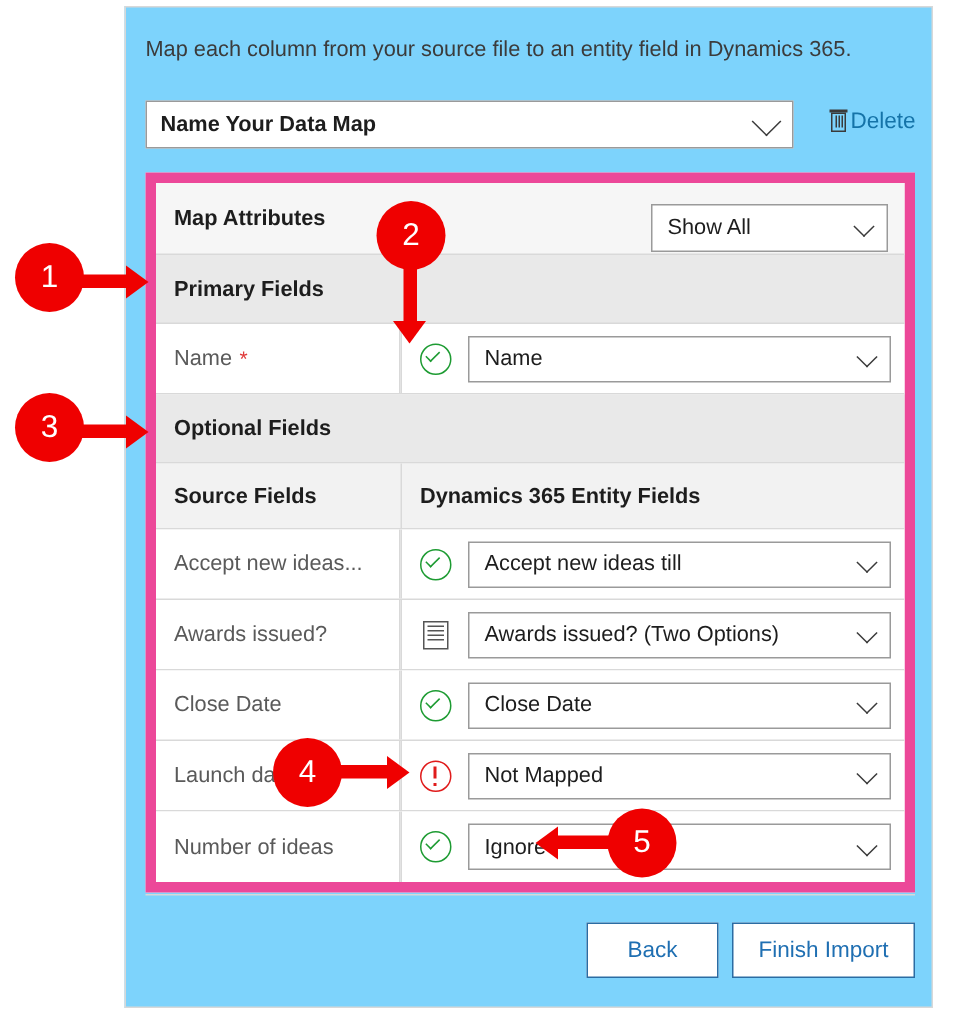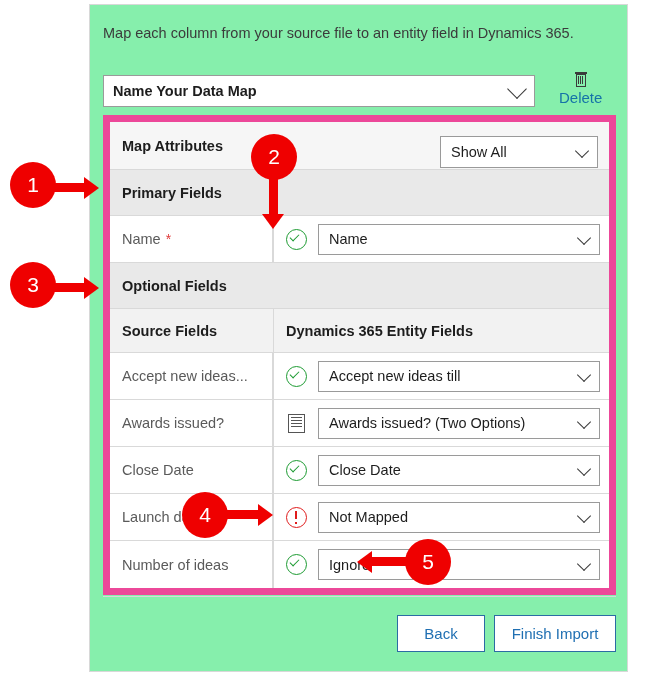--- a/index.html
+++ b/index.html
@@ -8,24 +8,24 @@
     background:#ffffff;
     font-family:"Liberation Sans","DejaVu Sans",sans-serif;
     position:relative;
     overflow:hidden;
     -webkit-font-smoothing:antialiased;
   }
 
   
   #panel{
     position:absolute;
-    left:89px; top:4px;
+    left:83px; top:4px;
     width:539px; height:668px;
     border:1px solid #d8d8d8;
-    background:#86efac;
+    background:#7dd3fc;
     box-sizing:border-box;
   }
 
   #intro{
     position:absolute;
     left:13px; top:20px;
     font-size:14.5px;
     color:#3b3b3b;
     white-space:nowrap;
   }
@@ -44,40 +44,38 @@
     display:flex;
     align-items:center;
   }
   #mapname-select{
     position:absolute; left:0; top:0;
     width:432px; height:32px;
     padding-left:9px;
     font-size:14.5px;
     color:#1d1d1d;
     font-weight:bold;
-    margin-top:8px;
   }
   .chev{
     position:absolute;
     right:10px; top:50%;
     width:11px;height:11px;
     margin-top:-7px;
     border-right:1.6px solid #3a3a3a;
     border-bottom:1.6px solid #3a3a3a;
     transform:rotate(45deg);
   }
   #mapname-select .chev{width:13px;height:13px;margin-top:-9px;}
 
   #delete-link{
     position:absolute;
     left:456px; top:5px;
     display:flex;align-items:center;
     gap:2px;
     cursor:pointer;
-    flex-direction:column;
   }
   #delete-text{
     font-size:15px;
     color:#1573a8;
   }
   .trash{
     width:12px;height:15px;
     position:relative;
     display:inline-block;
   }

